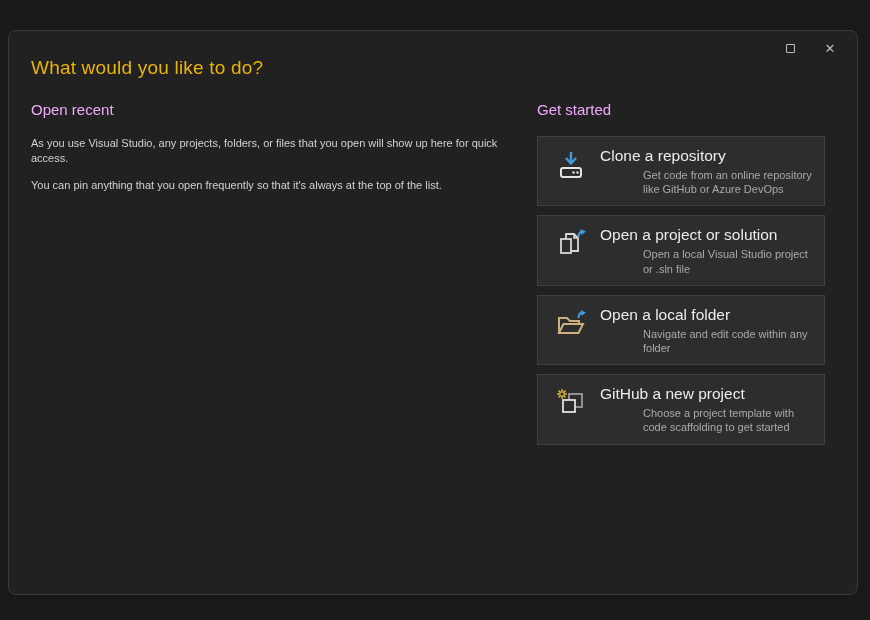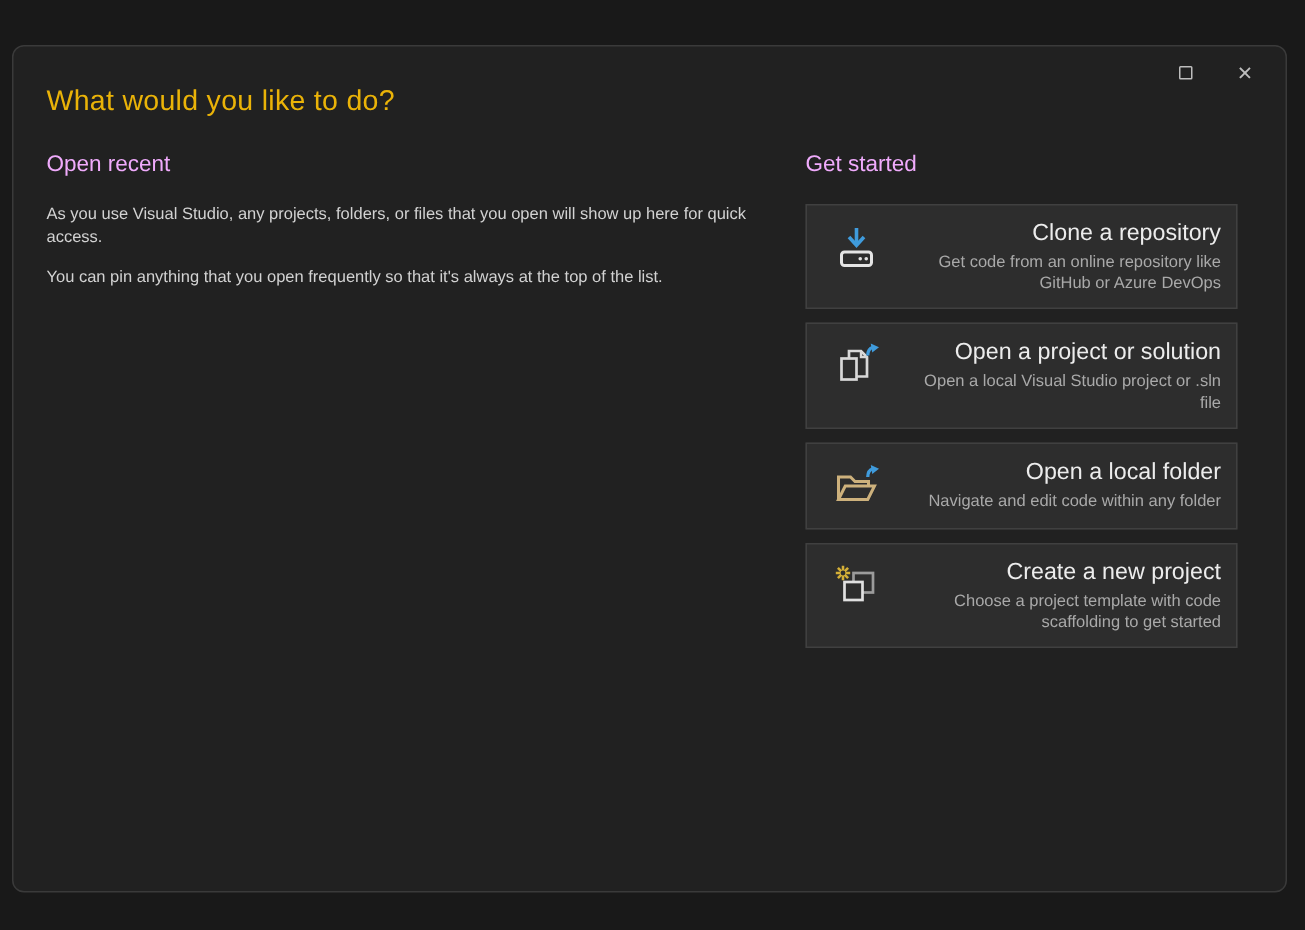--- a/index.html
+++ b/index.html
@@ -63,21 +63,21 @@
     font-weight: 400;
     margin-bottom: 18px;
   }
   .recent-hint {
     font-size: 11px;
     color: #d2d2d2;
     line-height: 1.35;
     margin-bottom: 12px;
   }
 
-  .cards { display: flex; flex-direction: column; gap: 9px; text-align: right; }
+  .cards { display: flex; flex-direction: column; gap: 9px; }
   .action-card {
     display: flex;
     align-items: flex-start;
     width: 288px;
     min-height: 58px;
     background: #2d2d2d;
     border: 1px solid #404040;
     padding: 10px 10px 9px 10px;
     cursor: pointer;
   }
@@ -93,20 +93,21 @@
     color: #ececec;
     font-weight: 400;
     line-height: 1.15;
     margin-bottom: 3px;
     white-space: nowrap;
   }
   .card-subtitle {
     font-size: 11px;
     color: #a9a9a9;
     line-height: 1.3;
+    margin-left: 43px;
   }
   svg { display: block; }
 </style>
 </head>
 <body>
 
 <div class="stage">
   <div class="dialog">
 
     <div class="win-controls">
@@ -186,21 +187,21 @@
               <g stroke="#d4af37" stroke-width="1.7">
                 <line x1="7" y1="2.2" x2="7" y2="11.8"></line>
                 <line x1="2.2" y1="7" x2="11.8" y2="7"></line>
                 <line x1="3.6" y1="3.6" x2="10.4" y2="10.4"></line>
                 <line x1="10.4" y1="3.6" x2="3.6" y2="10.4"></line>
               </g>
               <circle cx="7" cy="7" r="1.6" fill="#2d2d2d"></circle>
             </svg>
           </span>
           <span class="card-text">
-            <span class="card-title" style="display:block">Create a new project</span>
+            <span class="card-title" style="display:block">GitHub a new project</span>
             <span class="card-subtitle" style="display:block">Choose a project template with code scaffolding to get started</span>
           </span>
         </div>
 
       </div>
     </div>
 
   </div>
 </div>
 

